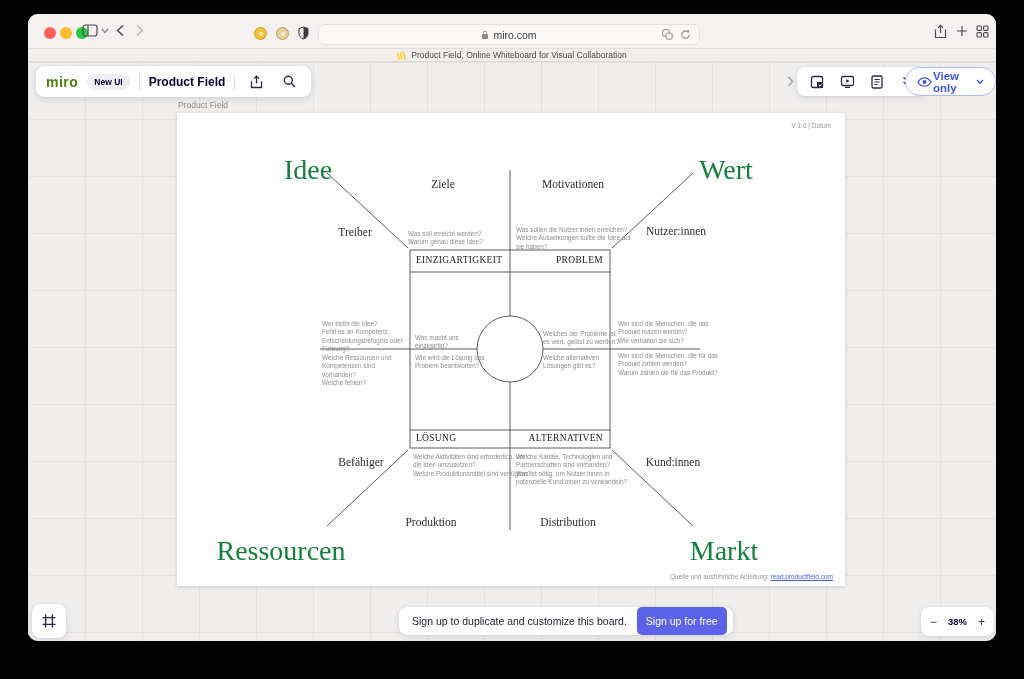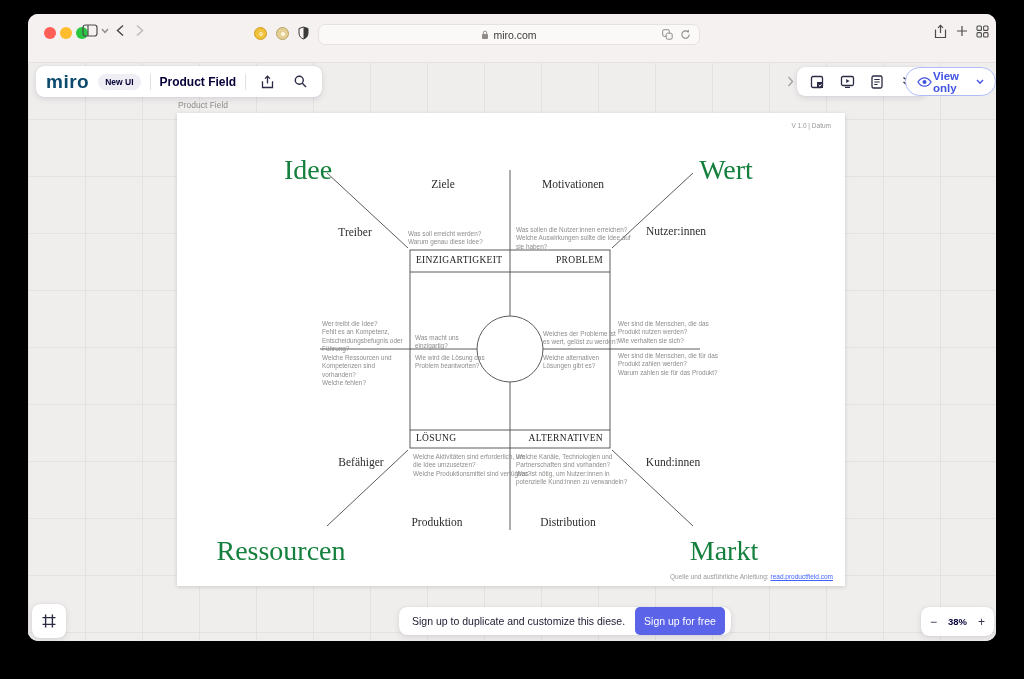--- a/index.html
+++ b/index.html
@@ -38,21 +38,21 @@
     background-image:
       linear-gradient(#e4e1df 1px, transparent 1px),
       linear-gradient(90deg, #e4e1df 1px, transparent 1px);
     background-size:57px 57px;
   }
   .card {
     background:#fff; border-radius:8px;
     box-shadow:0 2px 6px rgba(30,27,70,.12), 0 0 1px rgba(30,27,70,.18);
     display:flex; align-items:center;
   }
-  .miro-logo { font-weight:bold; font-size:19px; color:#0c4a6e; letter-spacing:.5px; }
+  .miro-logo { font-weight:bold; font-size:14px; color:#4d7c0f; letter-spacing:.5px; }
   .newui { background:#efeef4; color:#050038; font-size:8.5px; font-weight:bold; padding:3px 7px; border-radius:9px; }
   .vdiv { width:1px; height:16px; background:#e2e0e6; }
   .boardtitle { font-size:12px; font-weight:bold; color:#050038; }
   .icbtn { width:24px; height:24px; display:flex; align-items:center; justify-content:center; color:#2b2b45; border-radius:5px; cursor:pointer; }
   .viewonly {
     border:1px solid #aebbf7; color:#4053e0; border-radius:16px;
     display:flex; align-items:center; gap:1px; padding:0 11px; height:29px;
     font-size:11.5px; font-weight:bold; background:#fff;
   }
 
@@ -164,20 +164,30 @@
     <span class="navic abs" style="left:948px; top:11px;">
       <svg width="13" height="13" viewBox="0 0 13 13">
           <rect x="1" y="1" width="4.4" height="4.4" rx="1" fill="none" stroke="#4c4c4c" stroke-width="1.1"></rect>
           <rect x="7.6" y="1" width="4.4" height="4.4" rx="1" fill="none" stroke="#4c4c4c" stroke-width="1.1"></rect>
           <rect x="1" y="7.6" width="4.4" height="4.4" rx="1" fill="none" stroke="#4c4c4c" stroke-width="1.1"></rect>
           <rect x="7.6" y="7.6" width="4.4" height="4.4" rx="1" fill="none" stroke="#4c4c4c" stroke-width="1.1"></rect>
         </svg>
     </span>
   </div>
 
+  <div class="tabstrip">
+    <span style="display:flex;">
+      <svg width="9" height="9" viewBox="0 0 9 9">
+          <rect x="0.5" y="2" width="1.6" height="7" rx="0.8" transform="rotate(-14 1 5)" fill="#ffd02f"></rect>
+          <rect x="3.4" y="1" width="1.6" height="8" rx="0.8" transform="rotate(-14 4 5)" fill="#ffd02f"></rect>
+          <rect x="6.3" y="0" width="1.6" height="9" rx="0.8" transform="rotate(-14 7 4.5)" fill="#ffd02f"></rect>
+        </svg>
+    </span>
+    <span>Product Field, Online Whiteboard for Visual Collaboration</span>
+  </div>
 
   <div class="app">
 
     <div class="card abs" style="left:8px; top:4px; height:31px; padding:0 10px; gap:9px;">
       <span class="miro-logo">miro</span>
       <span class="newui">New UI</span>
       <span class="vdiv"></span>
       <span class="boardtitle">Product Field</span>
       <span class="vdiv"></span>
       <span class="icbtn">
@@ -273,21 +283,21 @@
       <div class="corner" style="left:549px; top:41px;">Wert</div>
       <div class="corner" style="left:104px; top:422px;">Ressourcen</div>
       <div class="corner" style="left:547px; top:422px;">Markt</div>
 
       <div class="sector" style="left:266px; top:65px;">Ziele</div>
       <div class="sector" style="left:396px; top:65px;">Motivationen</div>
       <div class="sector" style="left:178px; top:113px;">Treiber</div>
       <div class="sector" style="left:499px; top:112px;">Nutzer:innen</div>
       <div class="sector" style="left:184px; top:343px;">Befähiger</div>
       <div class="sector" style="left:496px; top:343px;">Kund:innen</div>
-      <div class="sector" style="left:260px; top:403px;">Produktion</div>
+      <div class="sector" style="left:254px; top:403px;">Produktion</div>
       <div class="sector" style="left:391px; top:403px;">Distribution</div>
 
       <div class="innerhdr" style="left:239px; top:142px;">EINZIGARTIGKEIT</div>
       <div class="innerhdr" style="right:242px; top:142px;">PROBLEM</div>
       <div class="innerhdr" style="left:239px; top:320px;">LÖSUNG</div>
       <div class="innerhdr" style="right:242px; top:320px;">ALTERNATIVEN</div>
 
       <div class="q" style="left:231px; top:117px;">Was soll erreicht werden?
 Warum genau diese Idee?</div>
       <div class="q" style="left:339px; top:113px;">Was sollen die Nutzer:innen erreichen?
@@ -336,21 +346,21 @@
               <line x1="4.6" y1="1.5" x2="4.6" y2="14.5"></line>
               <line x1="11.4" y1="1.5" x2="11.4" y2="14.5"></line>
               <line x1="1.5" y1="4.6" x2="14.5" y2="4.6"></line>
               <line x1="1.5" y1="11.4" x2="14.5" y2="11.4"></line>
             </g>
           </svg>
       </span>
     </div>
 
     <div class="card signup-pill">
-      <span>Sign up to duplicate and customize this diese.</span>
+      <span>Sign up to duplicate and customize this board.</span>
       <button class="signup-btn">Sign up for free</button>
     </div>
 
     <div class="card zoom-card">
       <span class="zbtn">−</span>
       <span class="zl">38%</span>
       <span class="zbtn">+</span>
     </div>
 
   </div>

